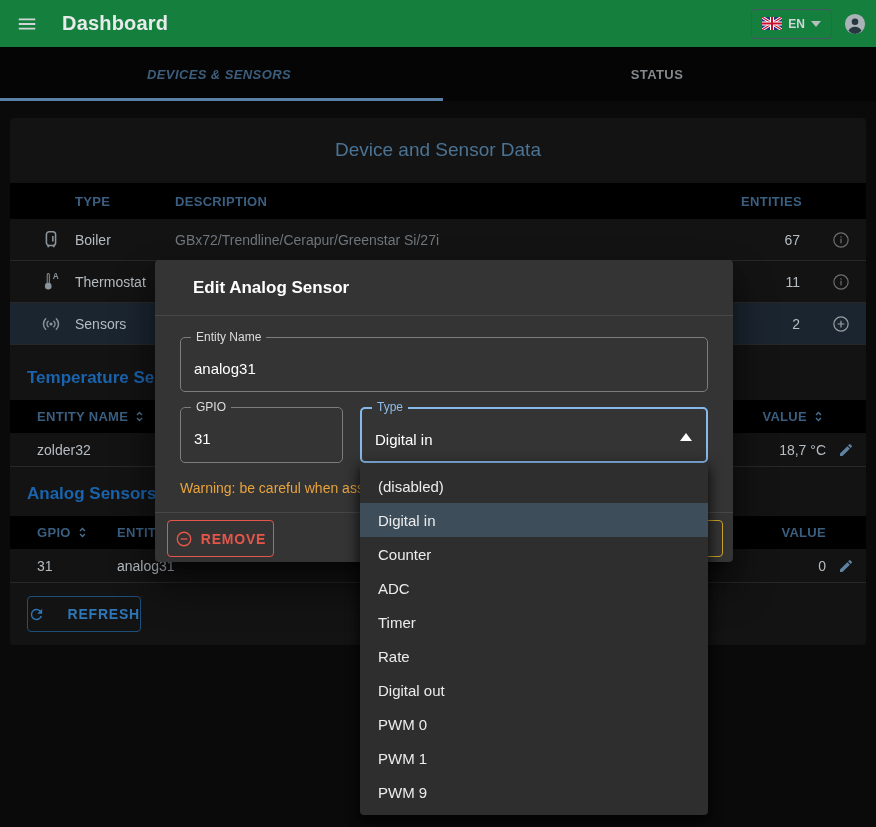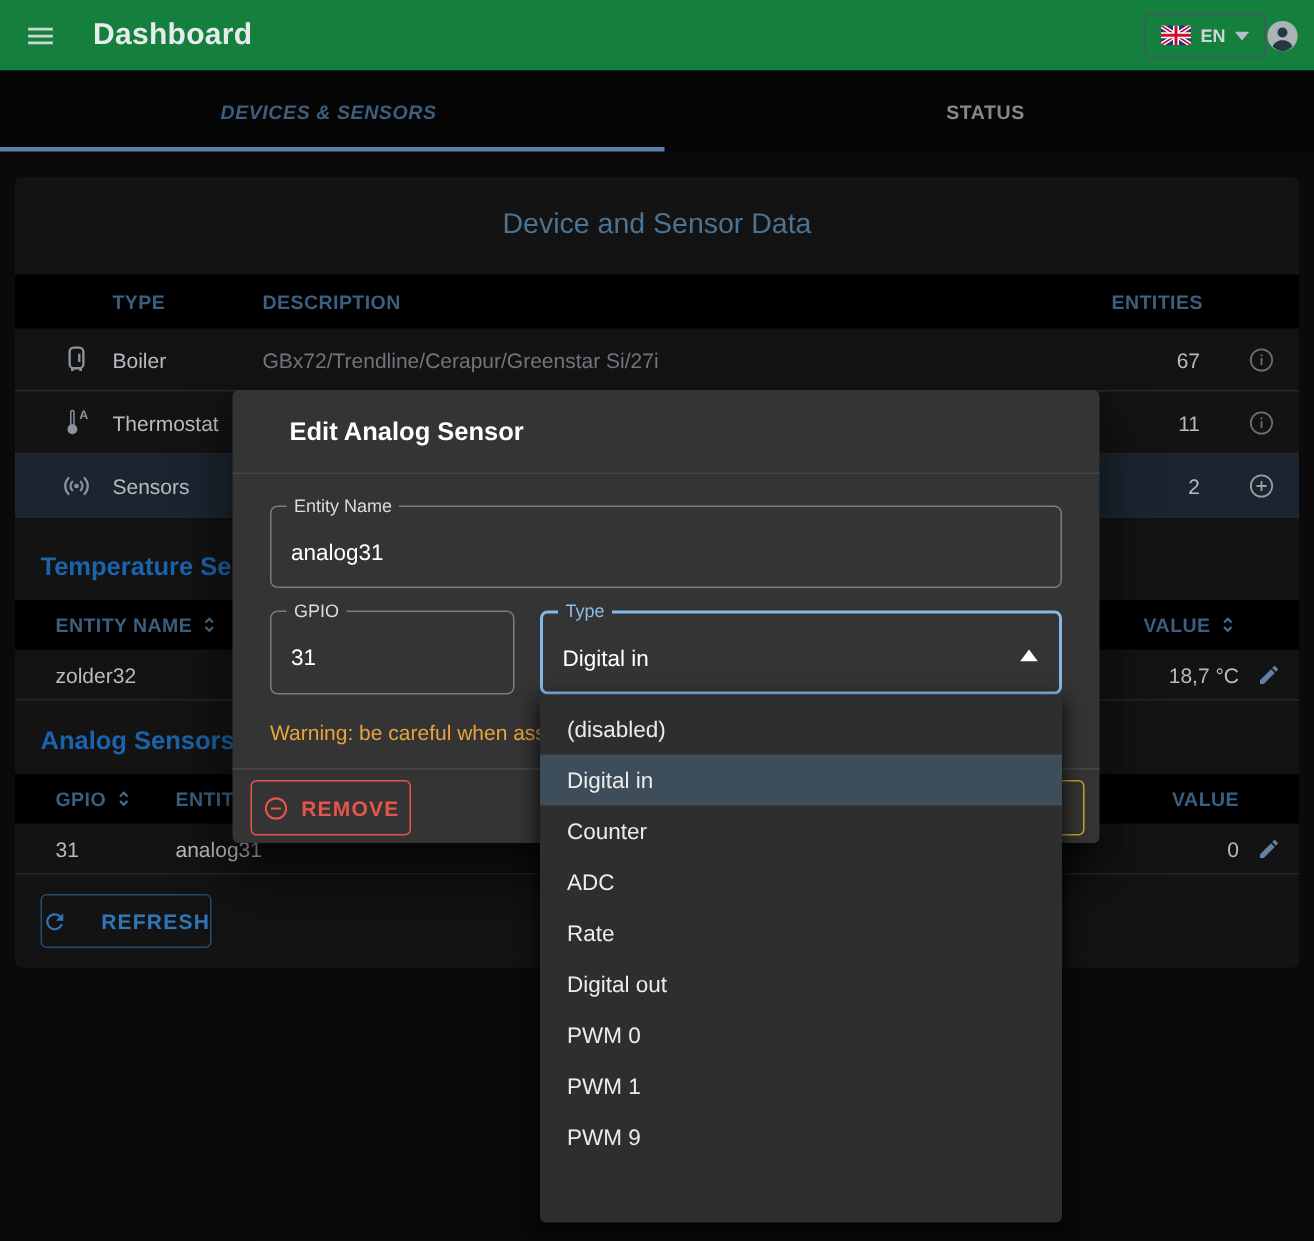--- a/index.html
+++ b/index.html
@@ -5,21 +5,21 @@
   * { margin:0; padding:0; box-sizing:border-box; }
   html,body { width:876px; height:827px; background:#0a0a0a; overflow:hidden;
     font-family:"Liberation Sans","DejaVu Sans",sans-serif; }
   .screen { position:relative; width:876px; height:827px; background:#0a0a0a; }
 
   
   .topbar { position:absolute; left:0; top:0; width:876px; height:47px;
     background:#15803d; display:flex; align-items:center; }
   .menu-btn { width:24px; height:24px; margin-left:16px; cursor:pointer; display:flex; align-items:center; }
   .app-title { color:#e8ebec; font-size:20px; font-weight:700; margin-left:22px; letter-spacing:.2px; }
-  .topbar-right { margin-left:auto; display:flex; align-items:center; gap:0; margin-right:10px; }
+  .topbar-right { margin-left:auto; display:flex; align-items:center; gap:12px; margin-right:10px; }
   .lang-btn { display:flex; align-items:center; gap:6px; border:1px solid #44595f;
     border-radius:4px; padding:7px 10px; cursor:pointer; }
   .lang-label { color:#cfd6d9; font-size:12px; font-weight:700; }
   .avatar { width:22px; height:22px; display:flex; }
 
   
   .tabbar { position:absolute; left:0; top:47px; width:876px; height:54px; background:#050505; }
   .tab { position:absolute; top:0; height:54px; width:438px; display:flex; align-items:center;
     justify-content:center; font-size:13px; font-weight:700; letter-spacing:.4px; cursor:pointer; }
   .tab.active { left:0; color:#3d5e7c;font-style:italic; }
@@ -342,20 +342,21 @@
       <span>REMOVE</span>
     </button>
     <button class="confirm-btn"></button>
   </div>
 
   <div class="dropdown">
     <div class="option">(disabled)</div>
     <div class="option selected">Digital in</div>
     <div class="option">Counter</div>
     <div class="option">ADC</div>
+    <div class="option">Timer</div>
     <div class="option">Rate</div>
     <div class="option">Digital out</div>
     <div class="option">PWM 0</div>
     <div class="option">PWM 1</div>
     <div class="option">PWM 9</div>
   </div>
 
 </div>
 
 </body></html>

